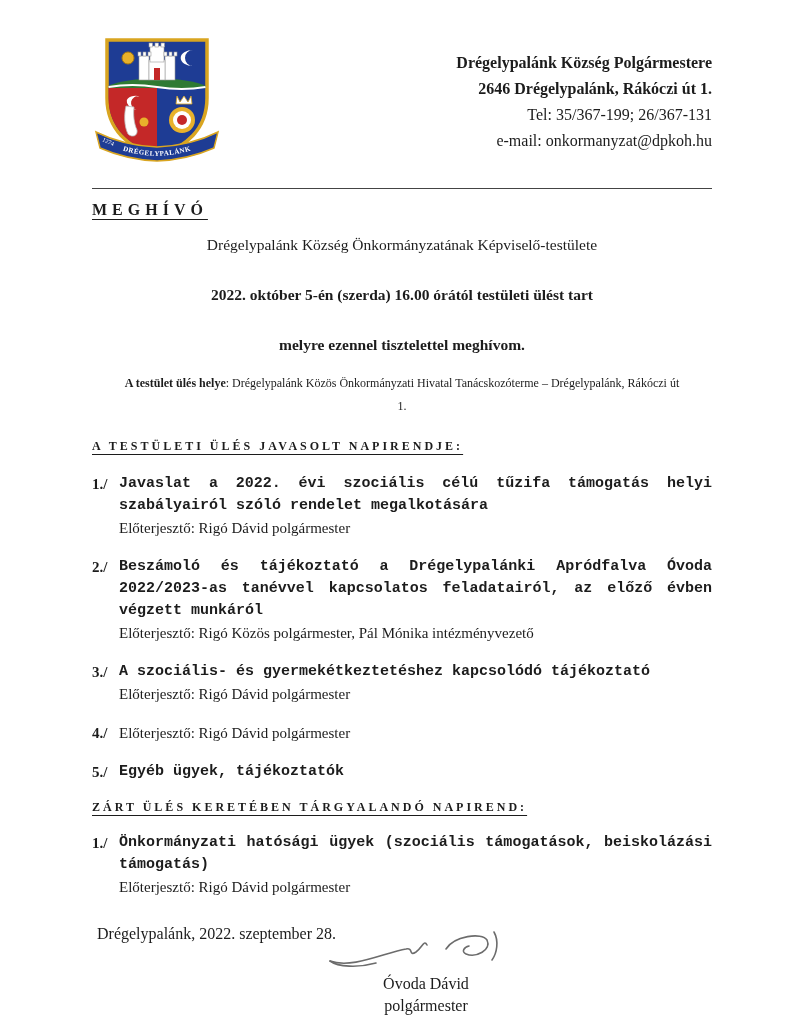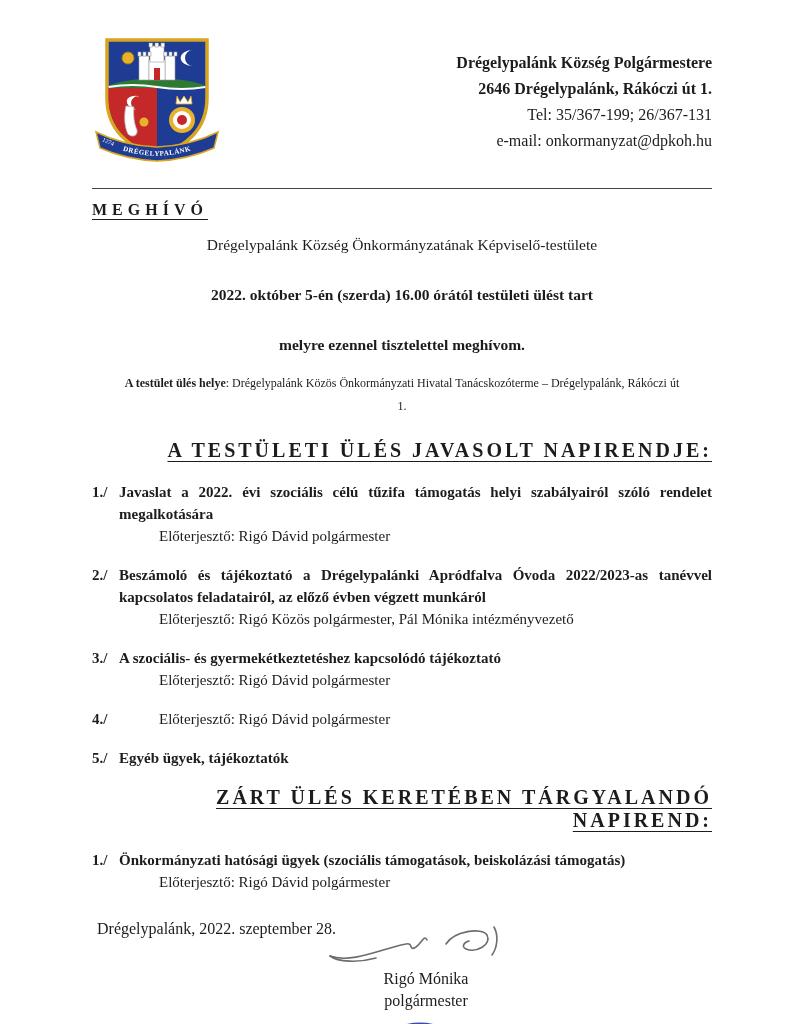--- a/index.html
+++ b/index.html
@@ -49,34 +49,33 @@
     text-align: center;
     max-width: 565px;
     margin: 18px auto 0 auto;
     line-height: 23px;
     font-size: 12px;
   }
   
   .section-heading {
     margin-top: 21px;
     font-weight: bold;
-    font-size: 20px;
+    font-size: 12px;
     letter-spacing: 3px;
     text-decoration: underline;
     text-underline-offset: 4px;
     text-decoration-thickness: 1.4px;
-    text-align: right;
   }
   
   .agenda-list { margin-top: 19px; }
   .agenda-item { display: flex; margin-bottom: 17px; line-height: 22px; }
   .agenda-num { flex: 0 0 27px; font-weight: bold; }
   .agenda-body { flex: 1; }
-  .agenda-title { font-weight: bold; text-align: justify; }
-  .agenda-presenter { font-weight: normal; margin-left: 40px; }
+  .agenda-title { font-weight: bold; text-align: justify; font-family: Liberation Mono, monospace; }
+  .agenda-presenter { font-weight: normal; }
   .closed-list { margin-top: 17px; }
   
   .closing { position: relative; margin-top: 27px; }
   .date-line { font-size: 16px; padding-left: 5px; }
   .signature-block {
     width: 240px;
     margin-left: 214px;
     margin-top: -16px;
     text-align: center;
     line-height: 22px;
@@ -214,21 +213,21 @@
 
     <div class="signature-block">
       <svg class="sig-scribble" width="200" height="46" viewBox="0 0 200 46">
         <g fill="none" stroke="#6c6c6c" stroke-width="1.6" stroke-linecap="round">
           <path d="M6,34 C28,42 60,26 82,22 C90,20 84,30 92,25 C98,21 100,12 103,18"></path>
           <path d="M6,34 C14,40 34,41 52,36"></path>
           <path d="M122,22 C130,9 158,5 163,13 C168,23 152,31 142,27 C137,25 140,20 145,19"></path>
           <path d="M170,5 C175,14 173,26 168,33"></path>
         </g>
       </svg>
-      <div>Rigó Mónika</div>
+      <div>Óvoda Dávid</div>
       <div>polgármester</div>
     </div>
 
     <div class="stamp-wrap">
       <svg width="120" height="120" viewBox="0 0 124 124">
         <circle cx="62" cy="62" r="56" fill="none" stroke="#3b4daf" stroke-width="2.6"></circle>
         <circle cx="62" cy="62" r="52" fill="none" stroke="#3b4daf" stroke-width="1.1"></circle>
         <path id="stampTop" d="M21,62 A41,41 0 1 1 103,62" fill="none"></path>
         <path id="stampBottom" d="M26,62 A36,36 0 0 0 98,62" fill="none"></path>
         <text font-size="11" font-weight="bold" fill="#3b4daf" letter-spacing="1">

